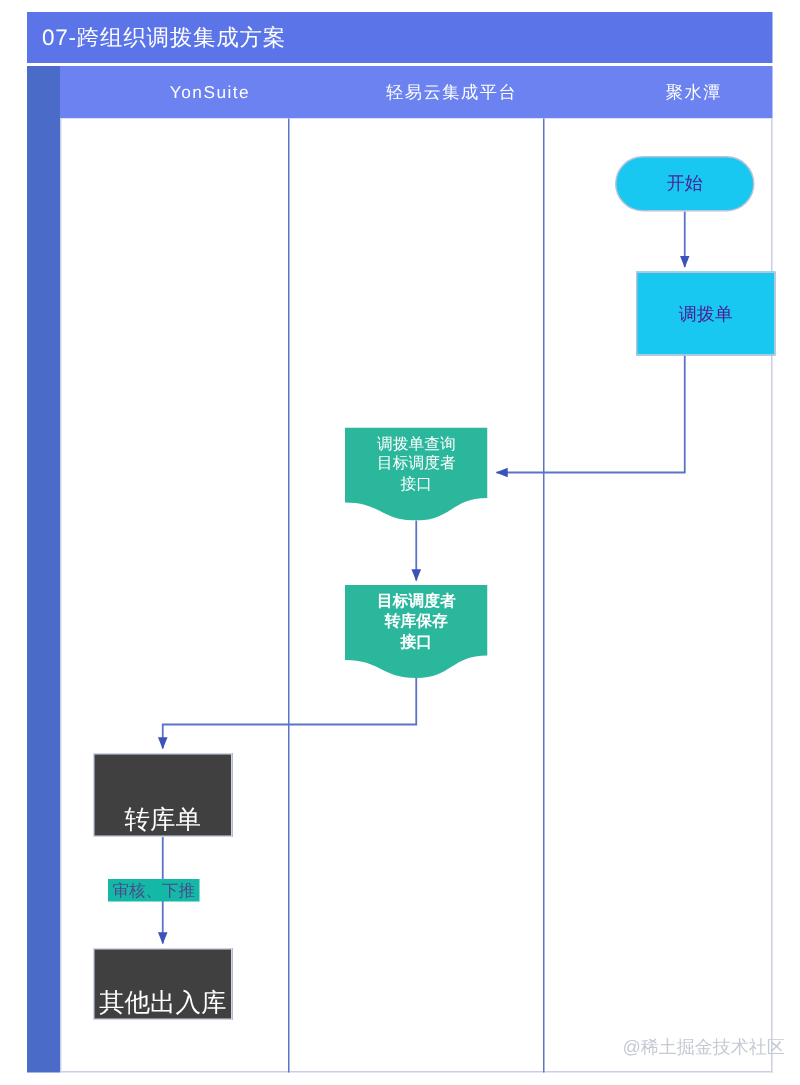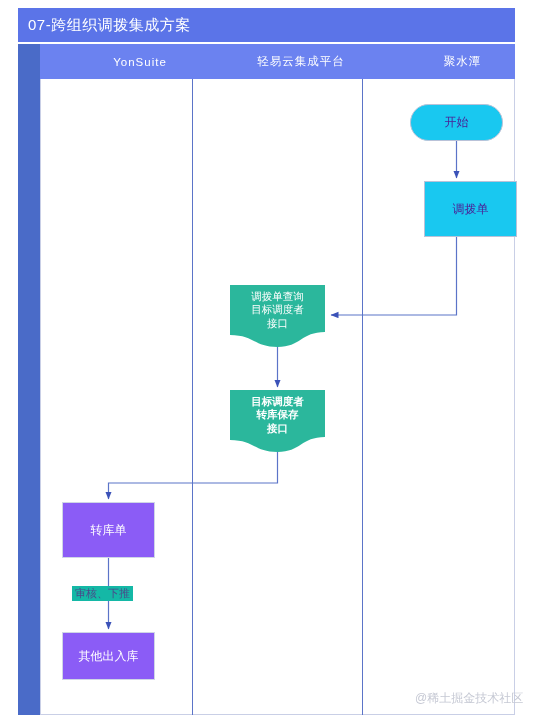--- a/index.html
+++ b/index.html
@@ -72,24 +72,25 @@
   }
   .node-cyan{
     background:#19c8f0;
     border:1px solid #b9c2d8;
     font-size:12px;
   }
   .node-cyan.rounded{
     border-radius:28px;
   }
   .node-mint{
-    background:#8b5cf6;
+    background:#404040;
     border:1px solid #cfd6e6;
-    font-size:12px;
+    font-size:17px;
     color:#ffffff;
+    align-items:flex-end;
   }
 
   
   #n-start{left:410px;top:104px;width:93px;height:37px;}
   
   #n-transfer-order{left:424px;top:181px;width:93px;height:56px;}
   
   #n-storage-order{left:62px;top:502px;width:93px;height:56px;}
   
   #n-other-inout{left:62px;top:632px;width:93px;height:48px;}

